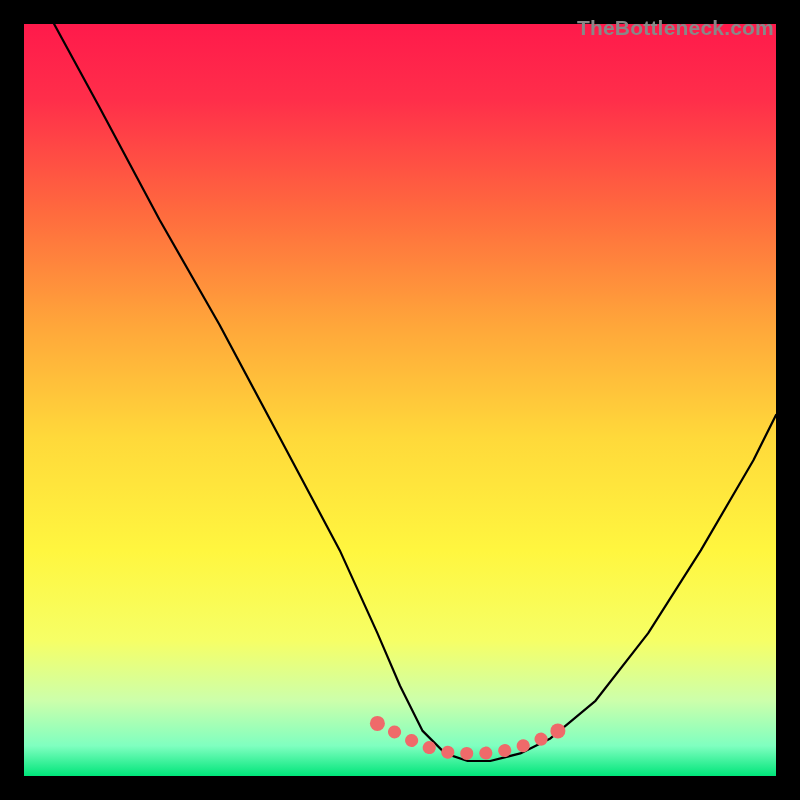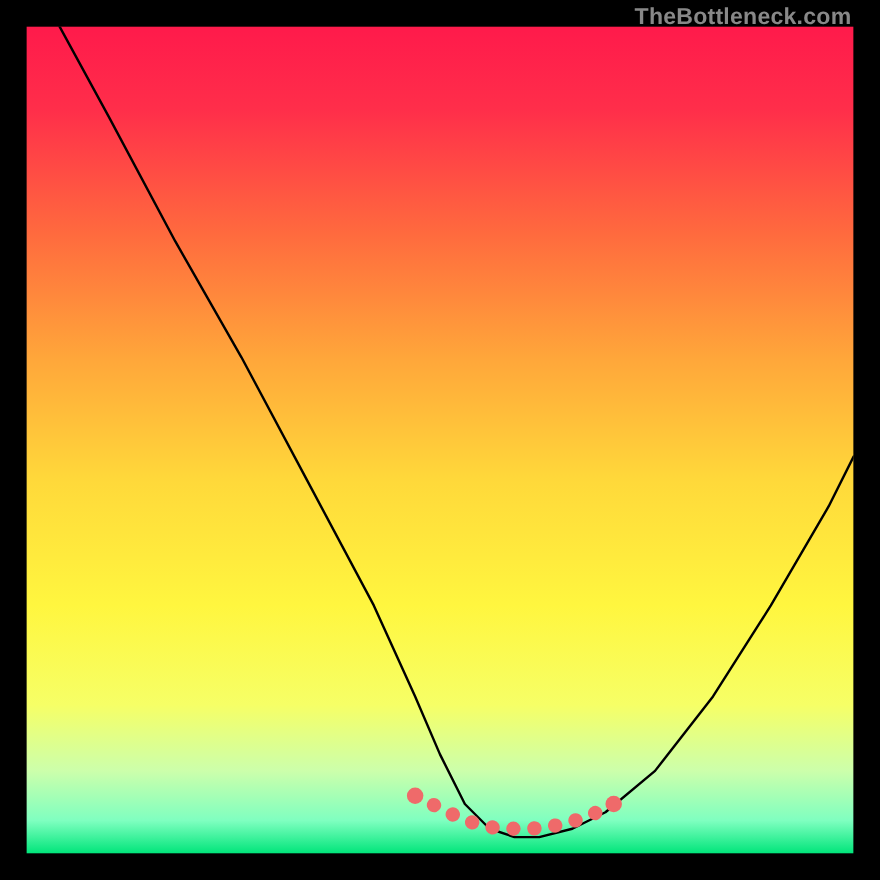--- a/index.html
+++ b/index.html
@@ -21,21 +21,21 @@
   }
   .plot-area {
     position: absolute;
     left: 0;
     top: 0;
     width: 752px;
     height: 752px;
   }
   .watermark {
     position: absolute;
-    top: 4px;
+    top: 16px;
     right: 26px;
     font-family: Arial, Helvetica, sans-serif;
     font-size: 21px;
     font-weight: 600;
     color: #888888;
     letter-spacing: 0.2px;
     text-align: right;
   }
 </style>
 </head>

